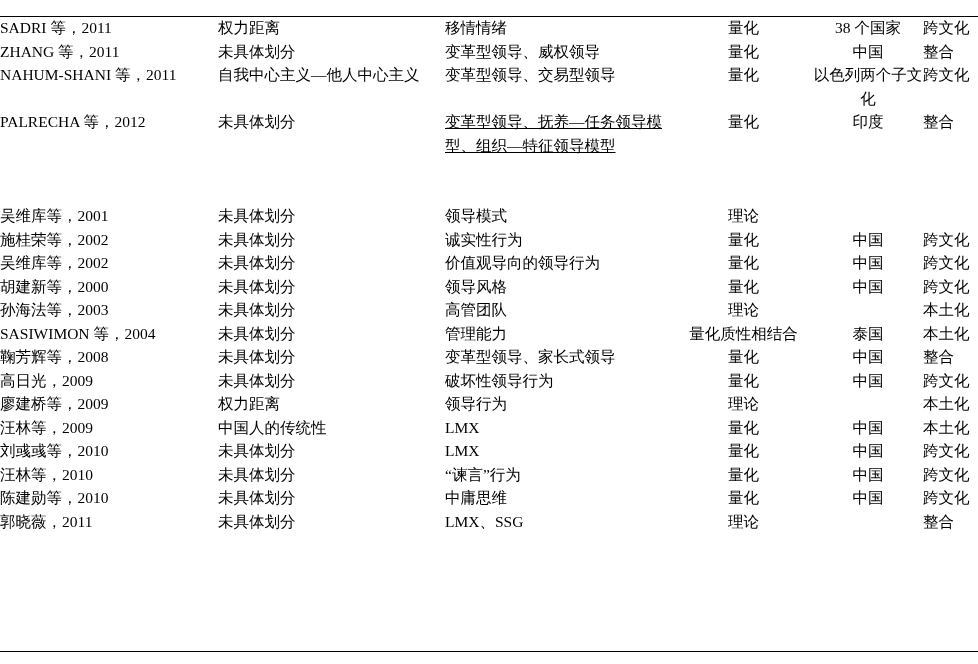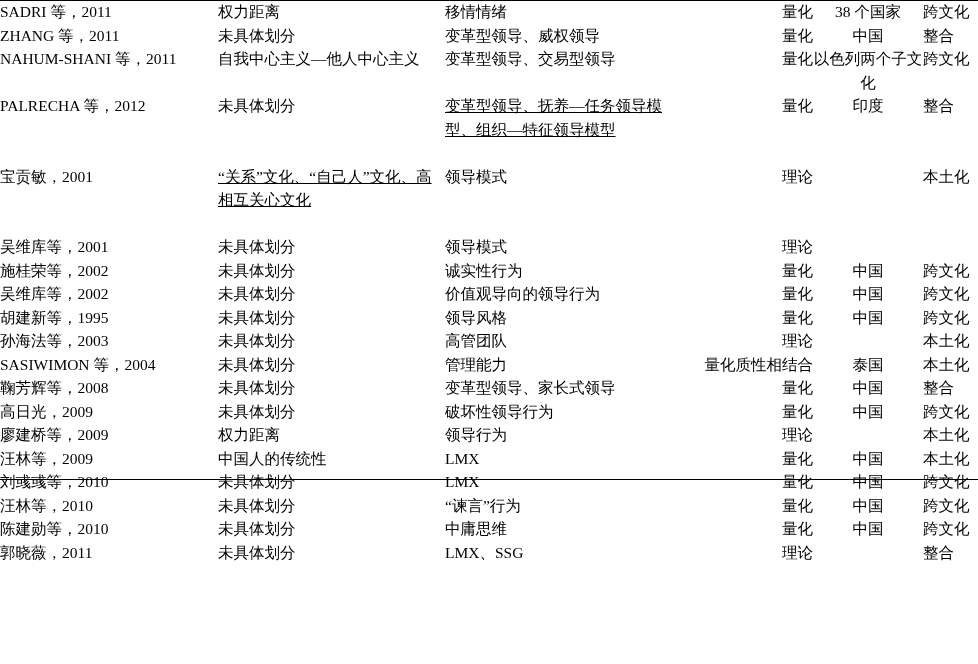--- a/index.html
+++ b/index.html
@@ -10,22 +10,23 @@
   body {
     width: 978px;
     height: 664px;
     font-family: "Liberation Serif", "DejaVu Serif", serif;
     color: #000000;
     overflow: hidden;
   }
   .page {
     position: relative;
     width: 978px;
-    height: 480px;
+    height: 636px;
     box-sizing: border-box;
+    margin-top: 16px;
   }
   table.ref-table {
     border-collapse: collapse;
     width: 978px;
     table-layout: fixed;
     font-size: 15.5px;
   }
   table.ref-table td {
     vertical-align: top;
     padding: 0;
@@ -36,21 +37,21 @@
   col.c0 { width: 218px; }
   col.c1 { width: 227px; }
   col.c2 { width: 229px; }
   col.c3 { width: 139px; }
   col.c4 { width: 110px; }
   col.c5 { width: 55px; }
 
   .cell-source   { padding-left: 4px; text-align: left; }
   .cell-dim      { text-align: left; }
   .cell-topic    { text-align: left; }
-  .cell-method   { text-align: right; }
+  .cell-method   { text-align: center; }
   .cell-region   { text-align: center; }
   .cell-type     { text-align: left; }
 
   .rule-top {
     position: absolute;
     left: 0;
     top: 0;
     width: 978px;
     height: 1px;
     background: #000;
@@ -123,62 +124,54 @@
         <td class="cell-type">整合</td>
       </tr>
       <tr class="gap-row">
         <td></td>
         <td></td>
         <td></td>
         <td></td>
         <td></td>
         <td></td>
       </tr>
-      <tr>
-        <td class="cell-source">宝贡敏，2001</td>
-        <td class="cell-dim wrap">“关系”文化、“自己人”文化、高相互关心文化</td>
+      <tr class="gap-row">
+        <td></td>
+        <td></td>
+        <td></td>
+        <td></td>
+        <td></td>
+        <td></td>
+      </tr>
+      <tr>
+        <td class="cell-source">吴维库等，2001</td>
+        <td class="cell-dim">未具体划分</td>
         <td class="cell-topic">领导模式</td>
         <td class="cell-method">理论</td>
         <td class="cell-region"></td>
-        <td class="cell-type">本土化</td>
-      </tr>
-      <tr class="gap-row">
-        <td></td>
-        <td></td>
-        <td></td>
-        <td></td>
-        <td></td>
-        <td></td>
-      </tr>
-      <tr>
-        <td class="cell-source">吴维库等，2001</td>
-        <td class="cell-dim">未具体划分</td>
-        <td class="cell-topic">领导模式</td>
-        <td class="cell-method">理论</td>
-        <td class="cell-region"></td>
         <td class="cell-type"></td>
       </tr>
       <tr>
         <td class="cell-source">施桂荣等，2002</td>
         <td class="cell-dim">未具体划分</td>
         <td class="cell-topic">诚实性行为</td>
         <td class="cell-method">量化</td>
         <td class="cell-region">中国</td>
         <td class="cell-type">跨文化</td>
       </tr>
       <tr>
         <td class="cell-source">吴维库等，2002</td>
         <td class="cell-dim">未具体划分</td>
         <td class="cell-topic">价值观导向的领导行为</td>
         <td class="cell-method">量化</td>
         <td class="cell-region">中国</td>
         <td class="cell-type">跨文化</td>
       </tr>
       <tr>
-        <td class="cell-source">胡建新等，1995</td>
+        <td class="cell-source">胡建新等，2000</td>
         <td class="cell-dim">未具体划分</td>
         <td class="cell-topic">领导风格</td>
         <td class="cell-method">量化</td>
         <td class="cell-region">中国</td>
         <td class="cell-type">跨文化</td>
       </tr>
       <tr>
         <td class="cell-source">孙海法等，2003</td>
         <td class="cell-dim">未具体划分</td>
         <td class="cell-topic">高管团队</td>

